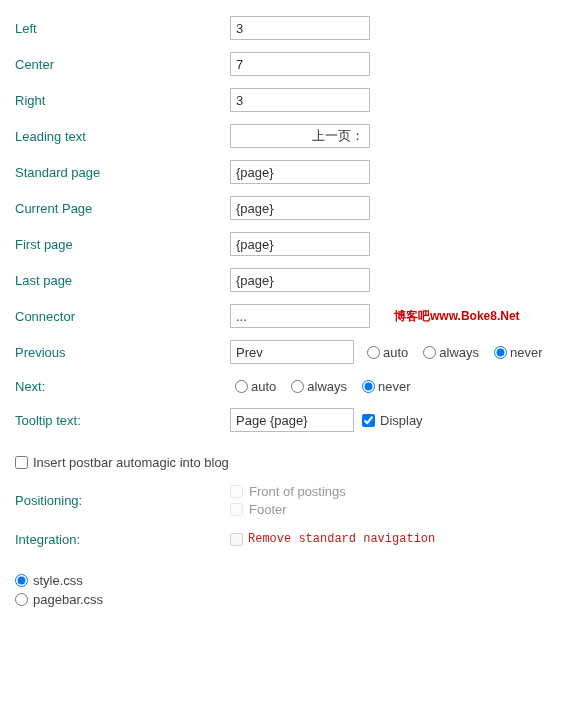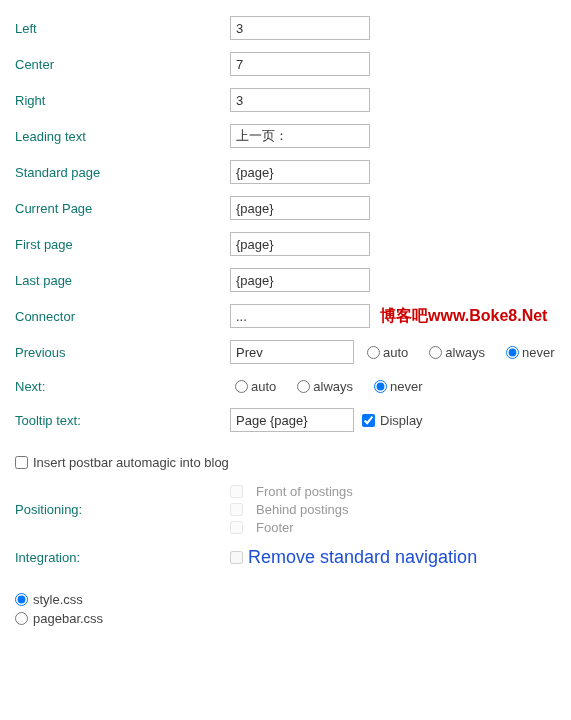--- a/index.html
+++ b/index.html
@@ -41,21 +41,21 @@
       font-size: 13px;
       color: #333;
       background: #fff;
     }
     input[type="text"].wide {
       width: 124px;
     }
     .radio-group {
       display: flex;
       align-items: flex-start;
-      gap: 21px;
+      gap: 15px;
       margin-left: 5px;
     }
     .radio-group label {
       display: flex;
       align-items: center;
       gap: 3px;
       font-size: 13px;
       color: #444;
       cursor: pointer;
     }
@@ -67,60 +67,62 @@
       align-items: center;
       gap: 5px;
       font-size: 13px;
       color: #444;
     }
     .checkbox-label input[type="checkbox"] {
       margin: 0;
     }
     .watermark {
       color: #c00;
-      font-size: 16px;
+      font-size: 12px;
       font-weight: bold;
-      margin-left: 2px;
+      margin-left: 16px;
     }
     .positioning-section {
       display: flex;
       flex-direction: column;
       gap: 3px;
     }
     .positioning-item {
       display: flex;
-      gap: 13px;
+      gap: 6px;
       color: #999;
       font-size: 13px;
     }
     .positioning-item input[type="checkbox"] {
       opacity: 0.5;
     }
     .integration-label {
-      color: #1d4ed8;
-      font-size: 18px;
+      color: #b91c1c;
+      font-size: 12px;
+      font-family: Liberation Mono, monospace;
     }
     .stylesheet-section {
       display: flex;
       flex-direction: column;
       gap: 4px;
       margin-top: 12px;
     }
     .stylesheet-item {
       display: flex;
       align-items: center;
       gap: 5px;
       font-size: 13px;
       color: #444;
     }
     .divider {
       height: 8px;
     }
     .chinese-text {
       font-size: 13px;
+      text-align: right;
     }
   </style>
 </head>
 <body>
 
 <div class="form-container">
 
   <div class="form-row">
     <div class="form-label">Left</div>
     <div class="form-field">
@@ -245,24 +247,20 @@
   <div class="form-row">
     <div class="form-label">Positioning:</div>
     <div class="form-field">
       <div class="positioning-section">
         <div class="positioning-item">
           <input type="checkbox" disabled="" style="">
           <span>Front of postings</span>
         </div>
         <div class="positioning-item">
           <input type="checkbox" disabled="" style="">
-          <span>Behind postings</span>
-        </div>
-        <div class="positioning-item">
-          <input type="checkbox" disabled="" style="">
           <span>Footer</span>
         </div>
       </div>
     </div>
   </div>
 
   <div class="form-row">
     <div class="form-label">Integration:</div>
     <div class="form-field">
       <label class="checkbox-label">

